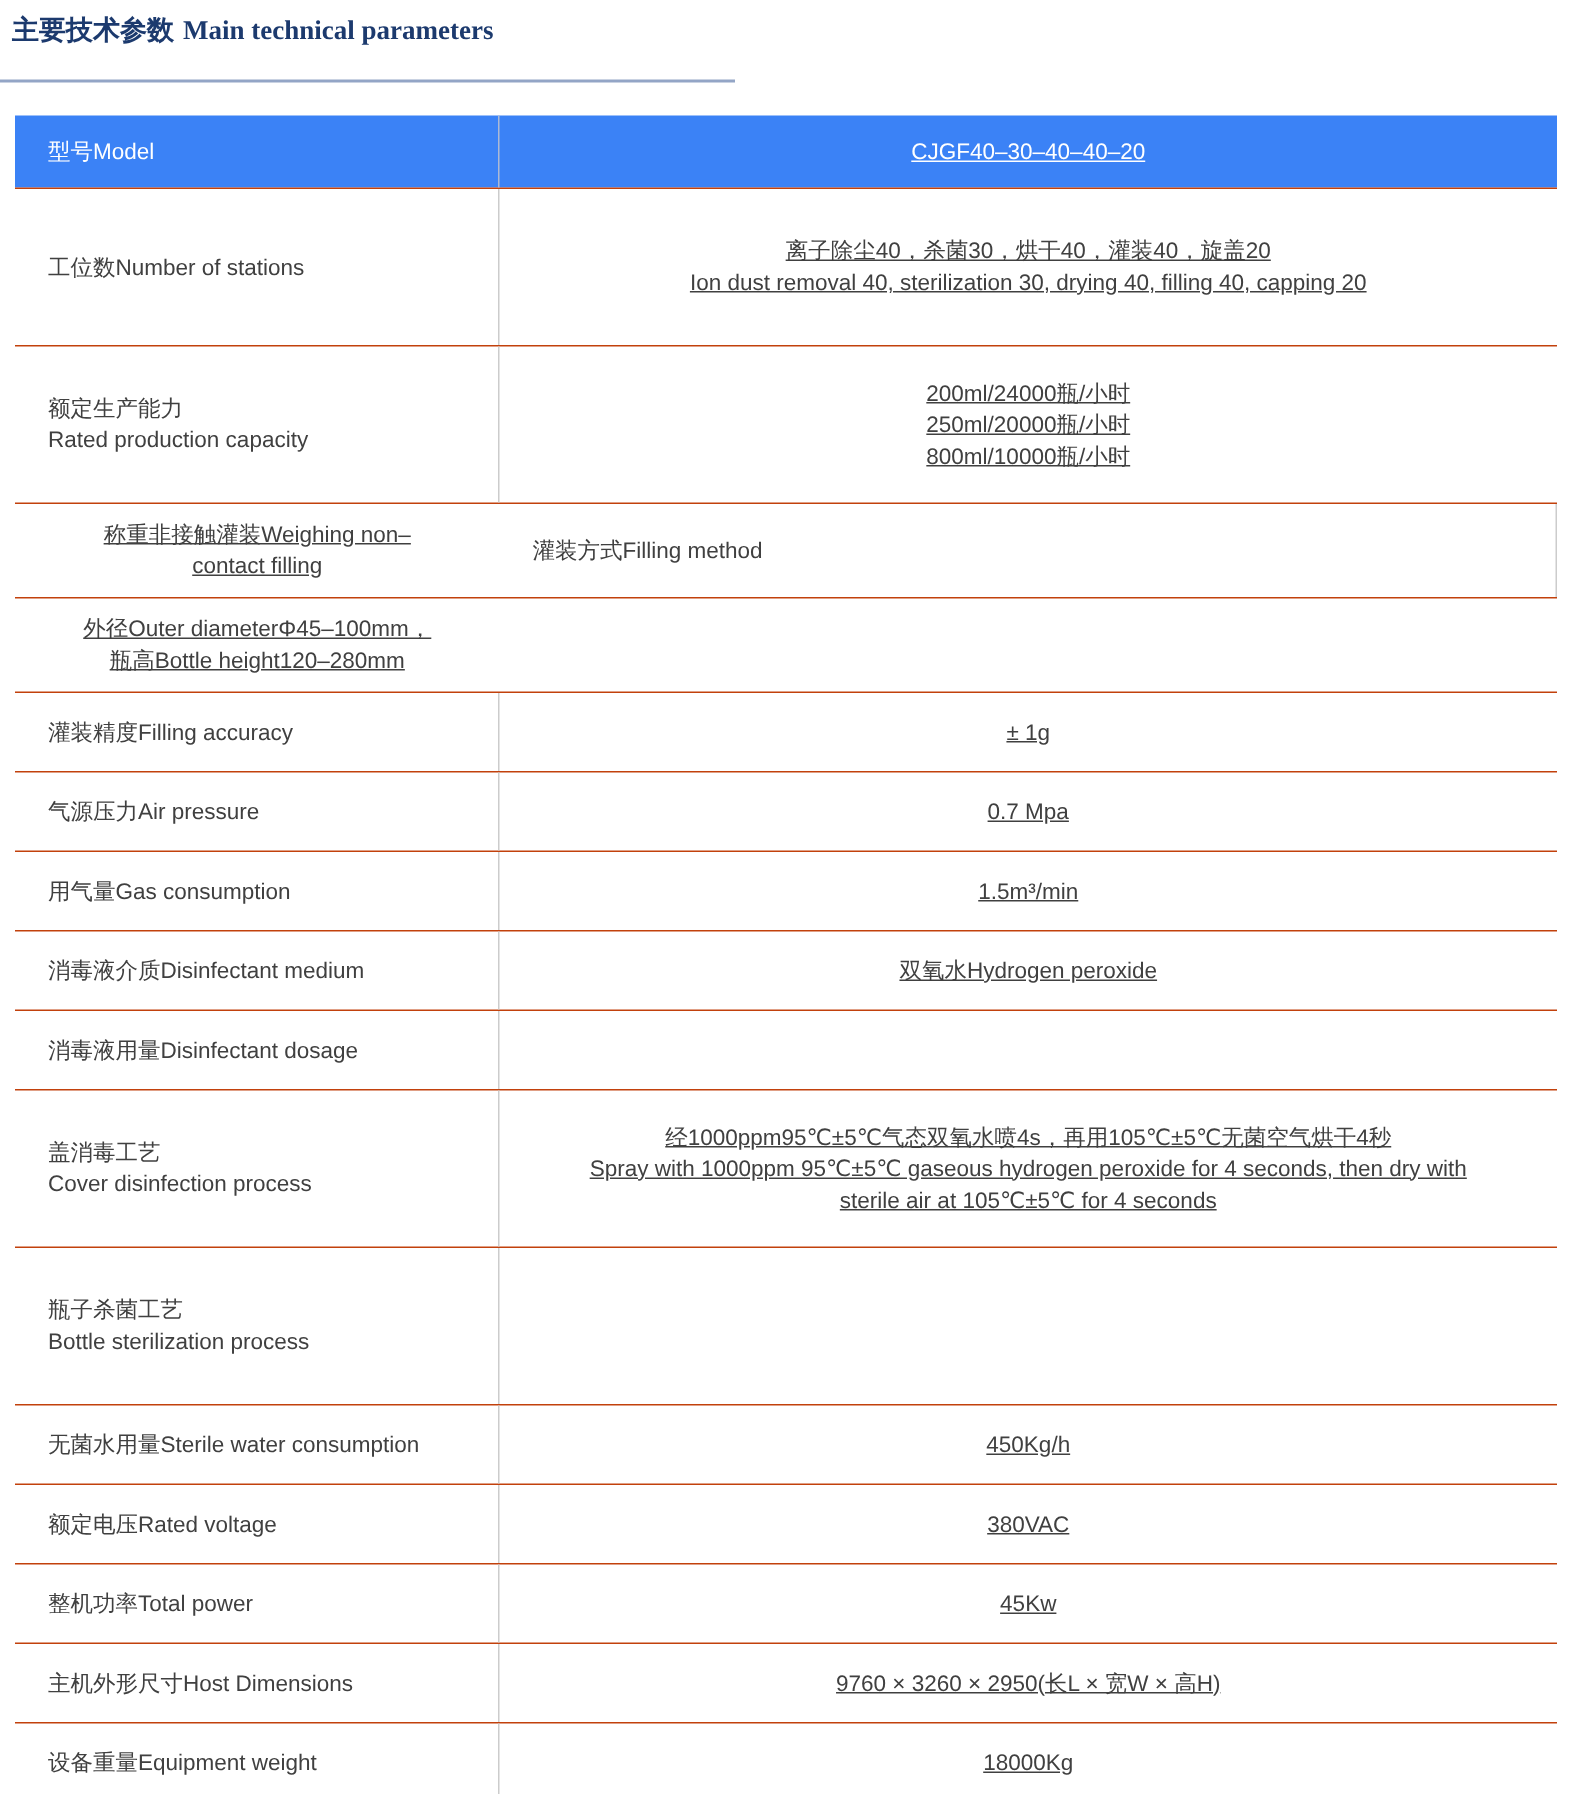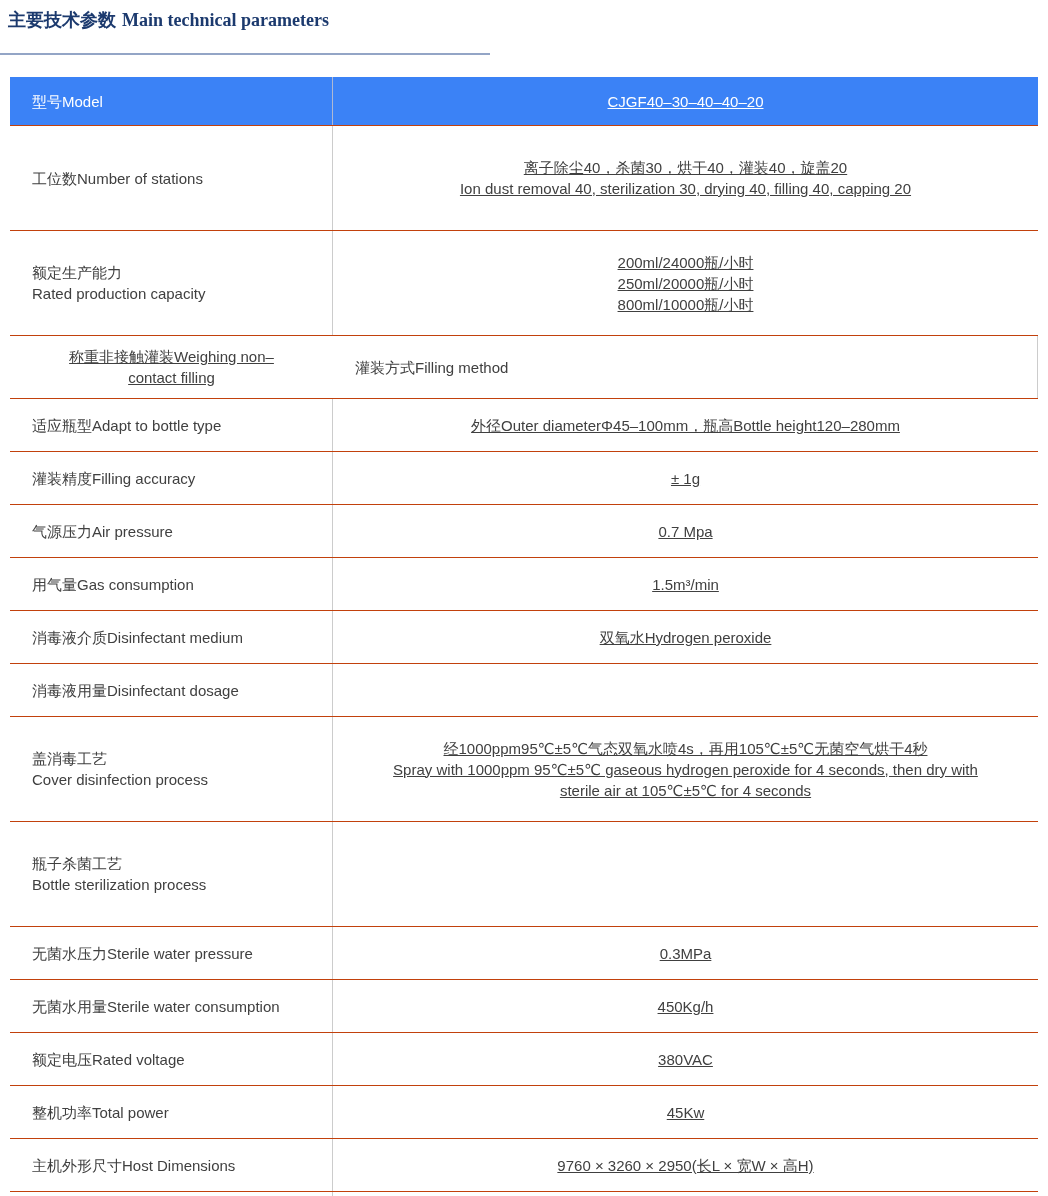--- a/index.html
+++ b/index.html
@@ -100,21 +100,20 @@
 250ml/20000瓶/小时
 800ml/10000瓶/小时</div>
     </div>
 
     <div class="row">
       <div class="cell value">称重非接触灌装Weighing non–contact filling</div>
       <div class="cell label">灌装方式Filling method</div>
     </div>
 
     <div class="row">
-      <div class="cell label">适应瓶型Adapt to bottle type</div>
       <div class="cell value">外径Outer diameterΦ45–100mm，瓶高Bottle height120–280mm</div>
     </div>
 
     <div class="row">
       <div class="cell label">灌装精度Filling accuracy</div>
       <div class="cell value">± 1g</div>
     </div>
 
     <div class="row">
       <div class="cell label">气源压力Air pressure</div>
@@ -140,24 +139,20 @@
 Cover disinfection process</div>
       <div class="cell value">经1000ppm95℃±5℃气态双氧水喷4s，再用105℃±5℃无菌空气烘干4秒
 Spray with 1000ppm 95℃±5℃ gaseous hydrogen peroxide for 4 seconds, then dry with sterile air at 105℃±5℃ for 4 seconds</div>
     </div>
 
     <div class="row tall">
       <div class="cell label">瓶子杀菌工艺
 Bottle sterilization process</div>
     </div>
 
-    <div class="row">
-      <div class="cell label">无菌水压力Sterile water pressure</div>
-      <div class="cell value">0.3MPa</div>
-    </div>
 
     <div class="row">
       <div class="cell label">无菌水用量Sterile water consumption</div>
       <div class="cell value">450Kg/h</div>
     </div>
 
     <div class="row">
       <div class="cell label">额定电压Rated voltage</div>
       <div class="cell value">380VAC</div>
     </div>

